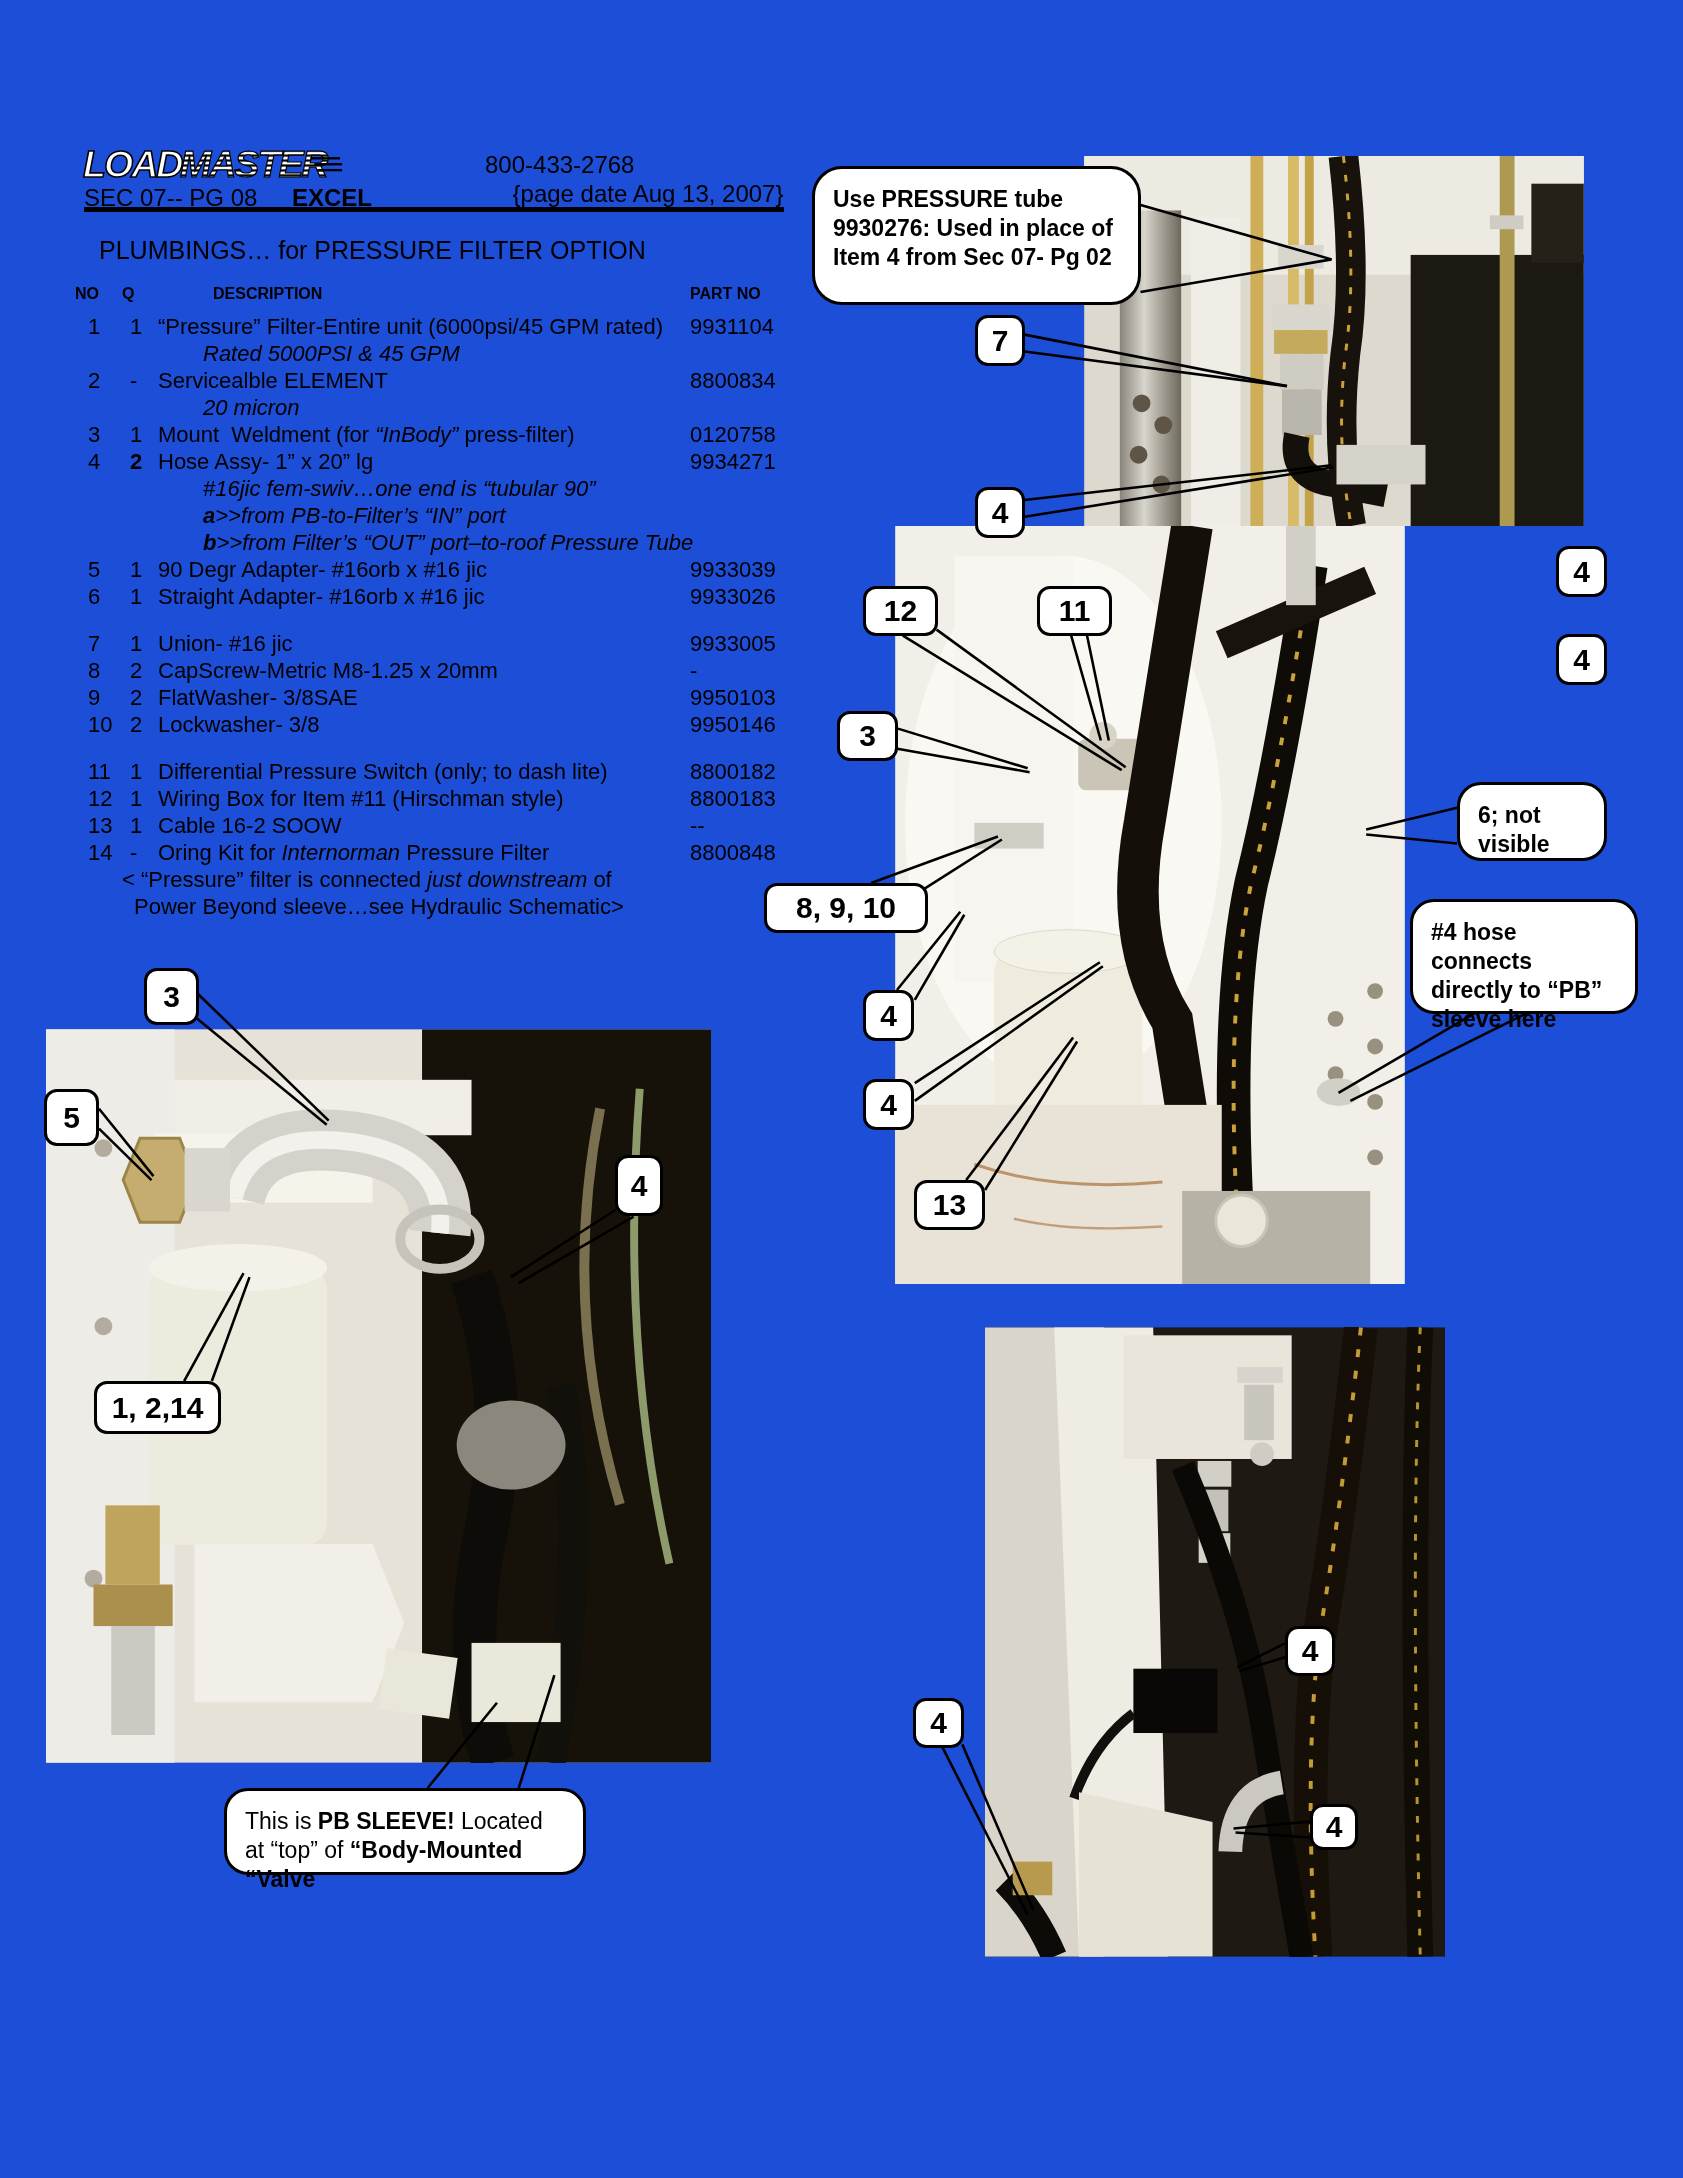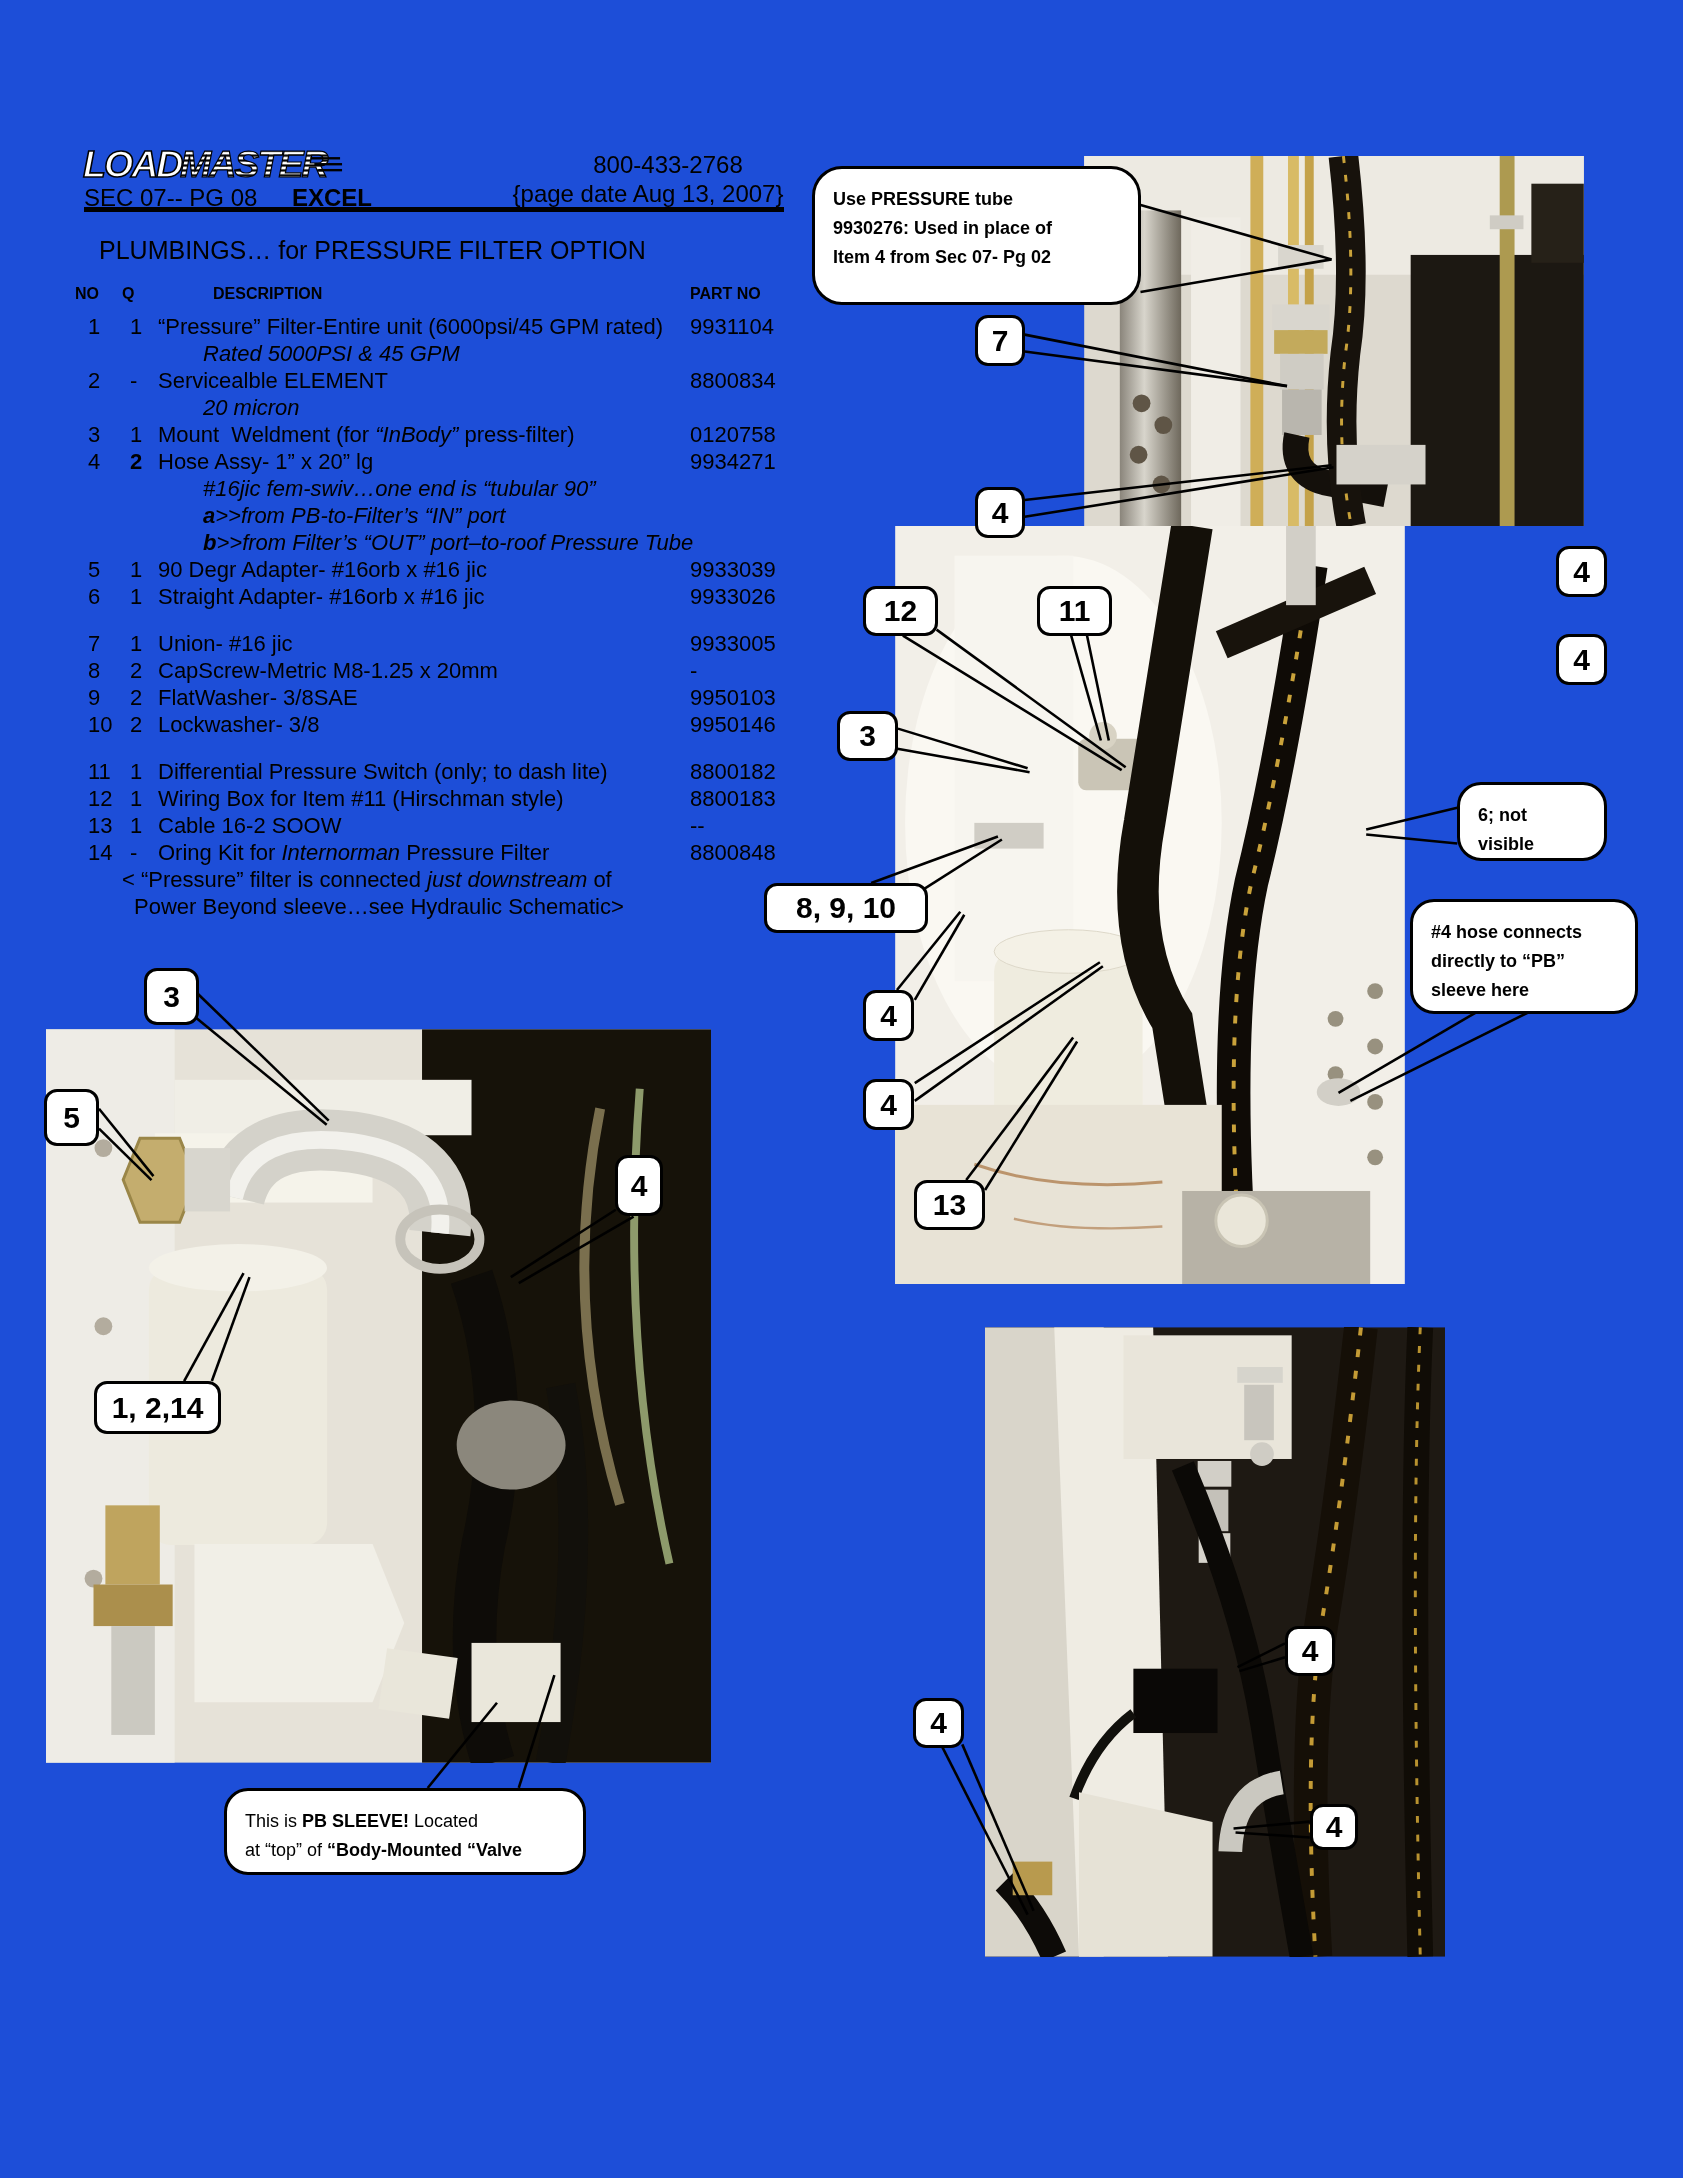--- a/index.html
+++ b/index.html
@@ -2,21 +2,21 @@
 <html><head>
 <meta charset="utf-8">
 <style>
   html,body{margin:0;padding:0;background:#fff;}
   .page{position:relative;width:1683px;height:2178px;background:#1d4ed8;overflow:hidden;
         font-family:"Liberation Sans",sans-serif;color:#000;}
   .abs{position:absolute;}
   
   .hdr-sec{position:absolute;left:84px;top:184px;font-size:24px;}
   .hdr-model{position:absolute;left:292px;top:184px;font-size:24px;font-weight:bold;}
-  .hdr-phone{position:absolute;left:485px;top:151px;width:366px;text-align:center;font-size:24px;}
+  .hdr-phone{position:absolute;left:485px;top:151px;width:366px;font-size:24px;}
   .hdr-date{position:absolute;left:465px;top:180px;width:366px;text-align:center;font-size:24px;}
   .hdr-rule{position:absolute;left:84px;top:207px;width:700px;height:5px;background:#000;}
   .title{position:absolute;left:99px;top:236px;font-size:25px;font-weight:normal;}
   
   .colhead{position:absolute;left:84px;top:285px;width:812px;height:27px;font-size:16px;font-weight:bold;}
   .colhead span{position:absolute;top:0;}
   .ch-no{left:-9px;} .ch-q{left:38px;} .ch-desc{left:129px;} .ch-part{left:606px;}
   #parts-rows{position:absolute;left:84px;top:314px;width:851px;font-size:22px;}
   .prow{position:relative;height:27px;white-space:pre;}
   .c-no{position:absolute;left:4px;}
@@ -26,21 +26,21 @@
   .c-sub{position:absolute;left:119px;font-style:italic;}
   .row-gap{height:20px;}
   .fnline{position:relative;height:27px;white-space:pre;}
   .fn-0{padding-left:38px;} .fn-1{padding-left:50px;}
   .it{font-style:italic;} .bd{font-weight:bold;} .bi{font-weight:bold;font-style:italic;}
   
   .num-label{position:absolute;background:#fff;border:3px solid #000;border-radius:13px;
              display:flex;align-items:center;justify-content:center;
              font-size:30px;font-weight:bold;z-index:30;box-sizing:border-box;}
   .callout{position:absolute;background:#fff;border:3px solid #000;border-radius:26px;
-           z-index:30;font-size:18px;line-height:29px;padding:16px 18px;box-sizing:border-box;}
+           z-index:30;font-size:23px;line-height:29px;padding:16px 18px;box-sizing:border-box;}
   .callout.bold{font-weight:bold;}
   #leader-svg{position:absolute;left:0;top:0;z-index:20;}
   .photo{position:absolute;z-index:10;}
 </style>
 </head>
 <body>
 
 <div class="page">
 
   <svg class="abs" style="left:81px;top:143px;" width="265" height="46" viewBox="0 0 268 46">

